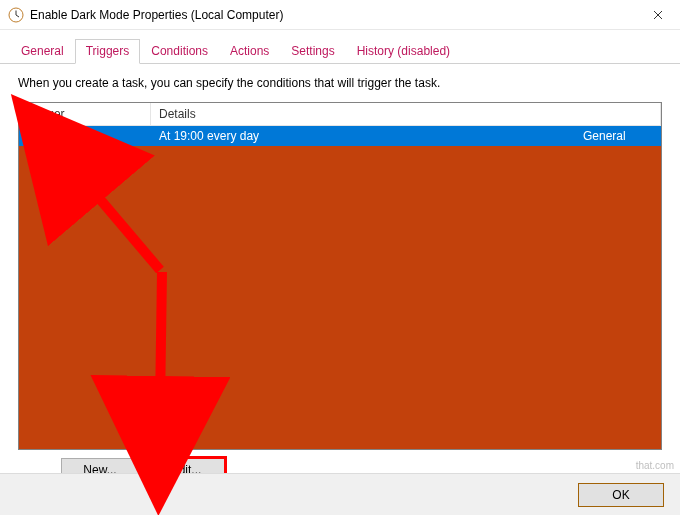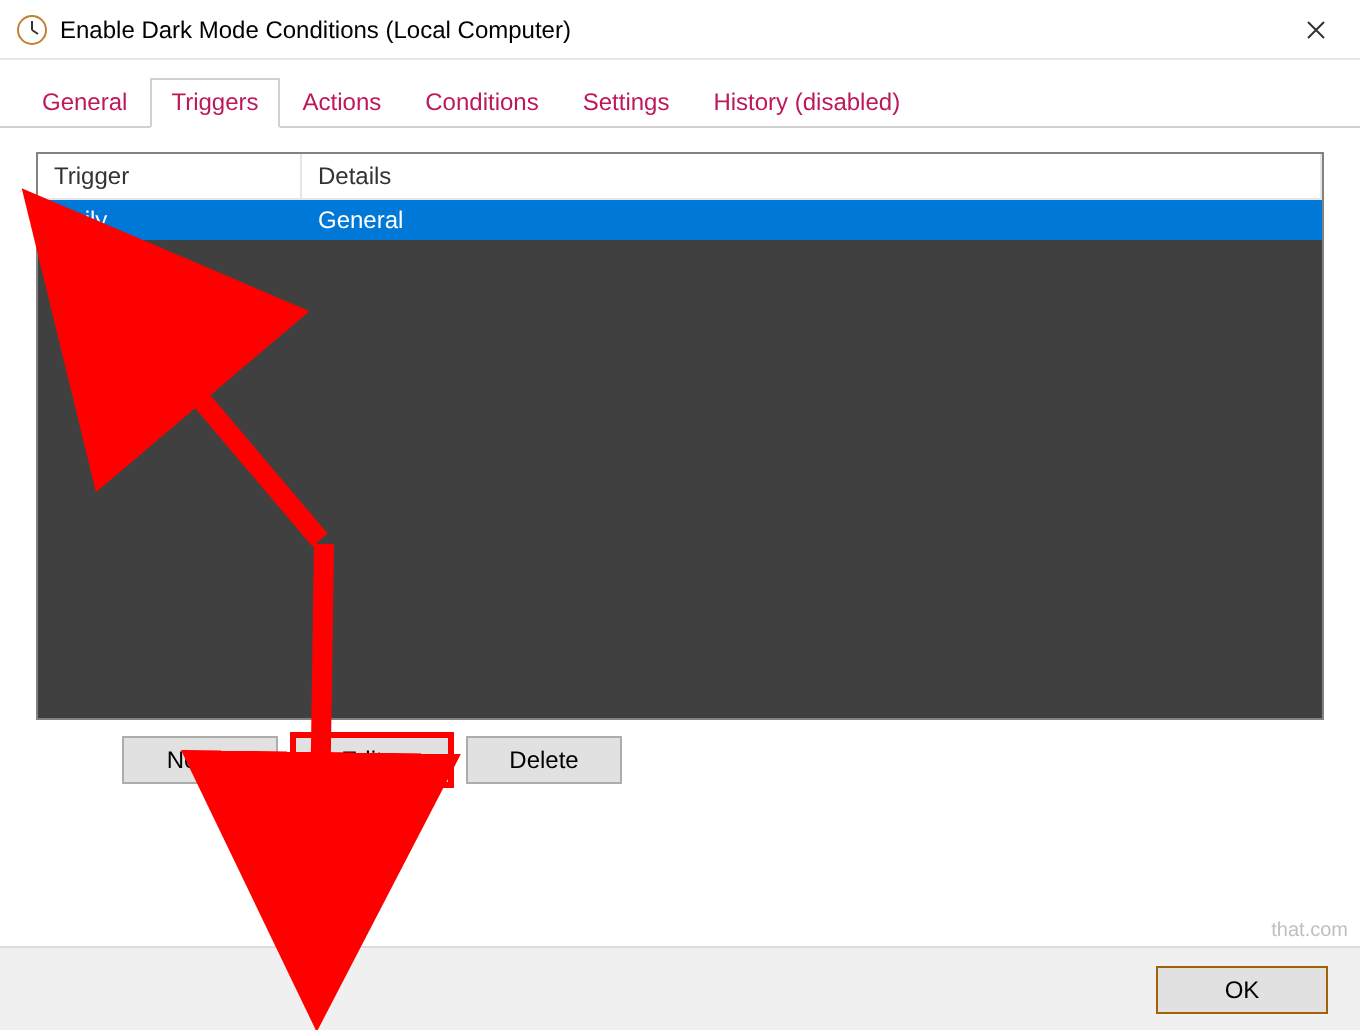--- a/index.html
+++ b/index.html
@@ -64,22 +64,22 @@
     }
     .content {
       padding: 12px 18px 10px 18px;
     }
     .desc {
       color: #000;
       margin-bottom: 12px;
     }
     .table-wrap {
       border: 1px solid #828282;
-      height: 284px;
-      background: #404040;
+      height: 348px;
+      background: #c2410c;
       overflow: hidden;
     }
     .thead {
       display: flex;
       border-bottom: 1px solid #e5e5e5;
       background: #fff;
     }
     .th {
       padding: 4px 8px;
       border-right: 1px solid #e5e5e5;
@@ -165,56 +165,57 @@
 <body>
 
 <div class="titlebar">
   <span class="titlebar-icon">
     <svg viewBox="0 0 16 16">
       <circle cx="8" cy="8" r="7" fill="#fff" stroke="#c08030" stroke-width="1"></circle>
       <line x1="8" y1="8" x2="8" y2="3.5" stroke="#333" stroke-width="1"></line>
       <line x1="8" y1="8" x2="11" y2="10" stroke="#333" stroke-width="1"></line>
     </svg>
   </span>
-  <span class="titlebar-title">Enable Dark Mode Conditions (Local Computer)</span>
+  <span class="titlebar-title">Enable Dark Mode Properties (Local Computer)</span>
   <div class="close-btn">
     <svg viewBox="0 0 10 10">
         <path d="M1 1 L9 9 M9 1 L1 9" stroke="#333" stroke-width="1"></path>
       </svg>
   </div>
 </div>
 
 <div class="tabbar">
   <div class="tab">General</div>
   <div class="tab active">Triggers</div>
+  <div class="tab">Conditions</div>
   <div class="tab">Actions</div>
-  <div class="tab">Conditions</div>
   <div class="tab">Settings</div>
   <div class="tab">History (disabled)</div>
 </div>
 
 <div class="content">
+  <div class="desc">When you create a task, you can specify the conditions that will trigger the task.</div>
 
   <div class="table-wrap">
     <div class="thead">
       <div class="th col-trigger">Trigger</div>
       <div class="th col-details">Details</div>
     </div>
     <div class="tbody">
       <div class="row selected">
         <div class="td col-trigger">Daily</div>
+        <div class="td col-details">At 19:00 every day</div>
         <div class="td col-status">General</div>
       </div>
     </div>
   </div>
 
   <div class="action-row">
     <div class="btn">New...</div>
     <div class="btn edit-highlight">Edit...</div>
-    <div class="btn">Delete</div>
   </div>
 </div>
 
 <div class="dialog-footer">
   <div class="dlg-btn primary">OK</div>
 </div>
 
 <div class="watermark">that.com</div>
 
 <svg class="arrows">

